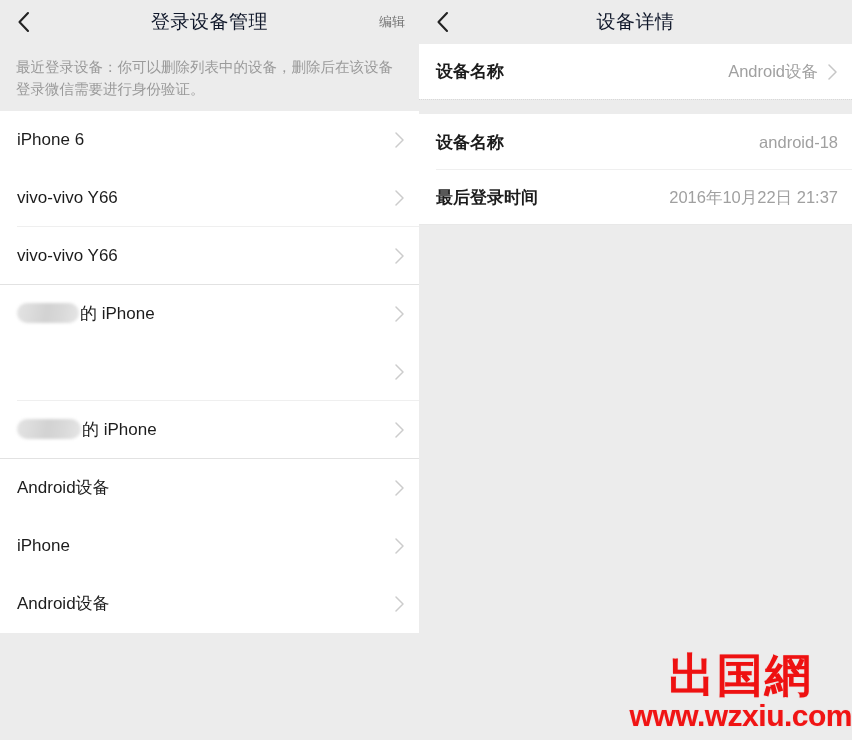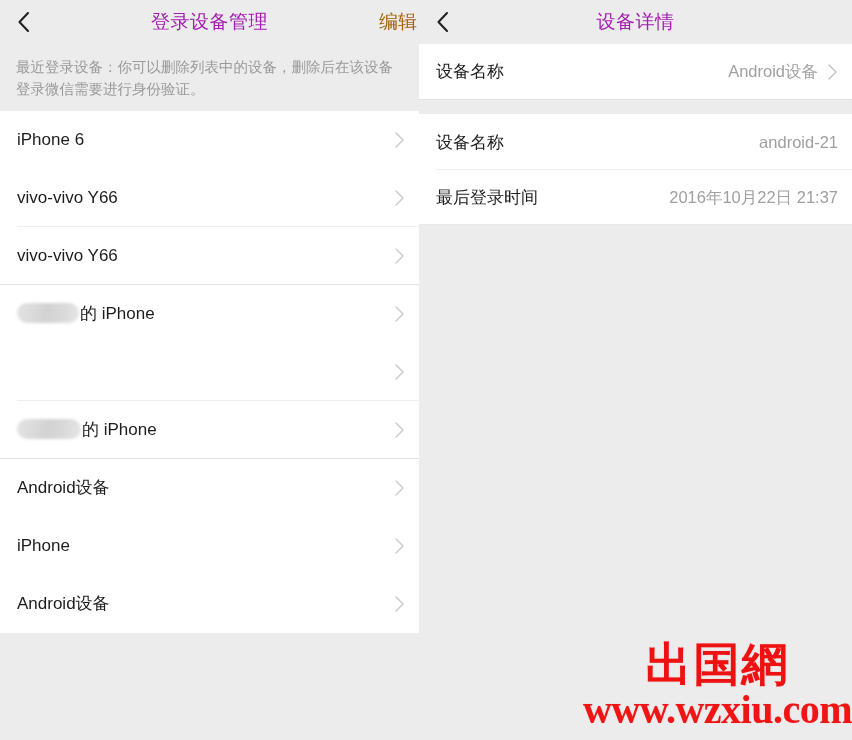--- a/index.html
+++ b/index.html
@@ -60,30 +60,30 @@
     width: 13px;
     height: 22px;
     display: block;
   }
   .nav-title {
     position: absolute;
     left: 0;
     right: 0;
     text-align: center;
     font-size: 19px;
-    color: #a21caf;
+    color: #0f172a;
     letter-spacing: 0.5px;
     pointer-events: none;
   }
   .panel-left .nav-title { padding-right: 0; }
   .nav-action {
     margin-left: auto;
-    margin-right: 2px;
-    font-size: 19px;
-    color: #a16207;
+    margin-right: 14px;
+    font-size: 13px;
+    color: #737373;
     position: relative;
     z-index: 2;
   }
 
   
   .desc {
     padding: 12px 18px 10px 16px;
     font-size: 14.5px;
     line-height: 1.55;
     color: #9a9a9a;
@@ -143,20 +143,21 @@
     height: 55px;
     display: flex;
     align-items: center;
     padding: 0 14px 0 17px;
     position: relative;
     background: #ffffff;
   }
   .detail-label {
     font-size: 17px;
     color: #1c1c1c;
+    font-weight: bold;
   }
   .detail-value {
     margin-left: auto;
     font-size: 16.5px;
     color: #a0a0a0;
   }
   .detail-row .row-chev { margin-left: 9px; }
   .detail-gap {
     height: 14px;
     background: #ececec;
@@ -186,26 +187,26 @@
     font-size: 46px;
     line-height: 1.05;
     font-weight: bold;
     color: #ee1111;
     letter-spacing: 2px;
     font-family: "DejaVu Sans", sans-serif;
     text-shadow: 0 0 1px rgba(255,0,0,.35);
   }
   .wm-url {
     display: block;
-    font-size: 40px;
+    font-size: 30px;
     line-height: 1.1;
     font-weight: bold;
     color: #f01414;
     letter-spacing: -0.5px;
-    font-family: Liberation Serif, serif;
+    font-family: Liberation Sans, sans-serif;
     text-shadow: 0 0 1px rgba(255,0,0,.3);
   }
 </style>
 </head>
 <body>
 
 <div class="screen">
 
   <div class="panel-left">
 
@@ -322,21 +323,21 @@
           <polyline points="2,2 9,9 2,16" fill="none" stroke="#bdbdbd" stroke-width="1.5" stroke-linecap="round" stroke-linejoin="round"></polyline>
         </svg>
       </div>
     </div>
 
     <div class="detail-gap"></div>
 
     <div class="detail-card">
       <div class="detail-row">
         <span class="detail-label">设备名称</span>
-        <span class="detail-value">android-21</span>
+        <span class="detail-value">android-18</span>
         <div class="detail-sep none"></div>
       </div>
       <div class="detail-row">
         <span class="detail-label">最后登录时间</span>
         <span class="detail-value">2016年10月22日 21:37</span>
         <div class="detail-sep full"></div>
       </div>
     </div>
 
   </div>

